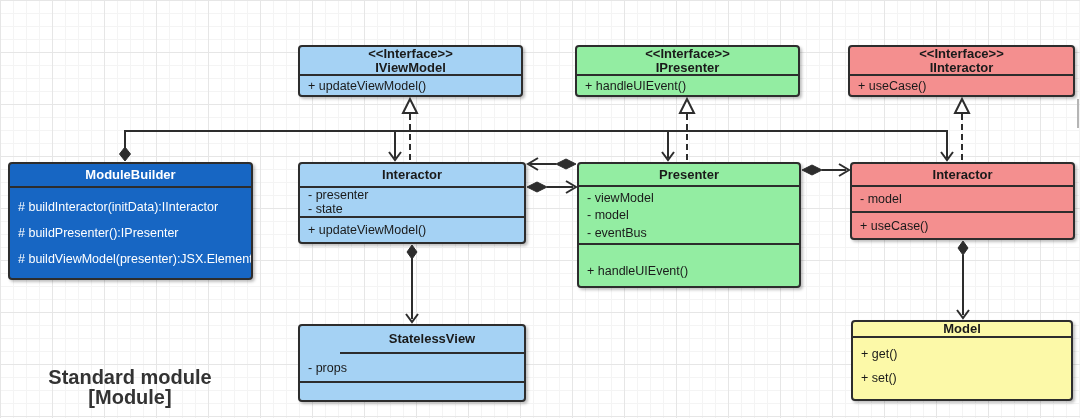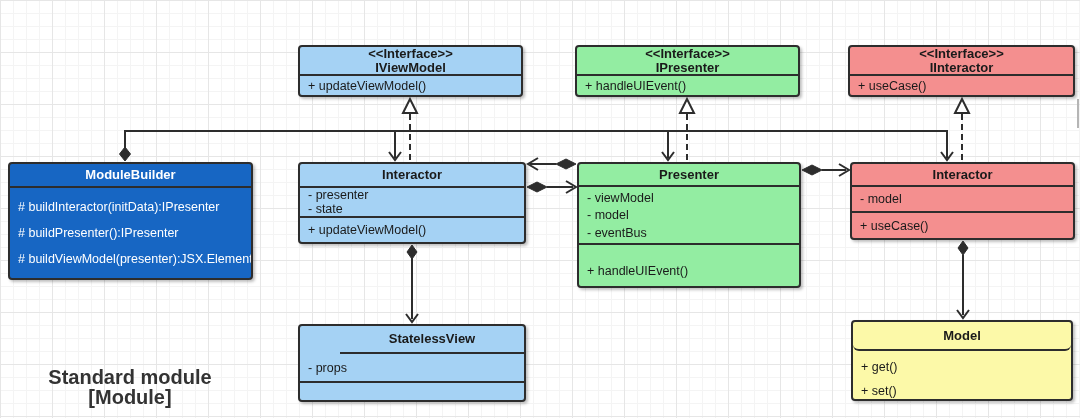--- a/index.html
+++ b/index.html
@@ -53,21 +53,21 @@
   .clip-line { stroke:#b5b5b5; stroke-width:2; fill:none; }
 </style>
 </head>
 <body>
 
 <div id="canvas">
 
   <div class="uml-class fill-blue-dark" style="left:8px; top:162px; width:245px; height:118px;">
     <div class="uml-title" style="height:24px;">ModuleBuilder</div>
     <div class="uml-section" style="height:90px;">
-      <div class="uml-row"># buildInteractor(initData):IPresenter</div>
+      <div class="uml-row"># buildInteractor(initData):IInteractor</div>
       <div class="uml-row"># buildPresenter():IPresenter</div>
       <div class="uml-row"># buildViewModel(presenter):JSX.Element</div>
     </div>
   </div>
 
   <div class="uml-class fill-blue-light" style="left:298px; top:45px; width:225px; height:52px;">
     <div class="uml-title" style="height:29px;">
       <span>&lt;&lt;Interface&gt;&gt;</span>
       <span>IViewModel</span>
     </div>
@@ -131,21 +131,21 @@
 
   <div class="uml-class fill-blue-light" style="left:298px; top:324px; width:228px; height:78px;">
     <div class="uml-title" style="height:28px;margin-left:40px;">StatelessView</div>
     <div class="uml-section divider" style="height:29px;">
       <div class="uml-row">- props</div>
     </div>
     <div class="uml-section" style="height:23px;"></div>
   </div>
 
   <div class="uml-class fill-yellow" style="left:851px; top:320px; width:222px; height:81px;">
-    <div class="uml-title" style="height:29px;border-radius:6px;">Model</div>
+    <div class="uml-title" style="height:16px;">Model</div>
     <div class="uml-section" style="height:56px;">
       <div class="uml-row">+ get()</div>
       <div class="uml-row">+ set()</div>
     </div>
   </div>
 
   <div id="module-label">
     <div>Standard module</div>
     <div>[Module]</div>
   </div>

